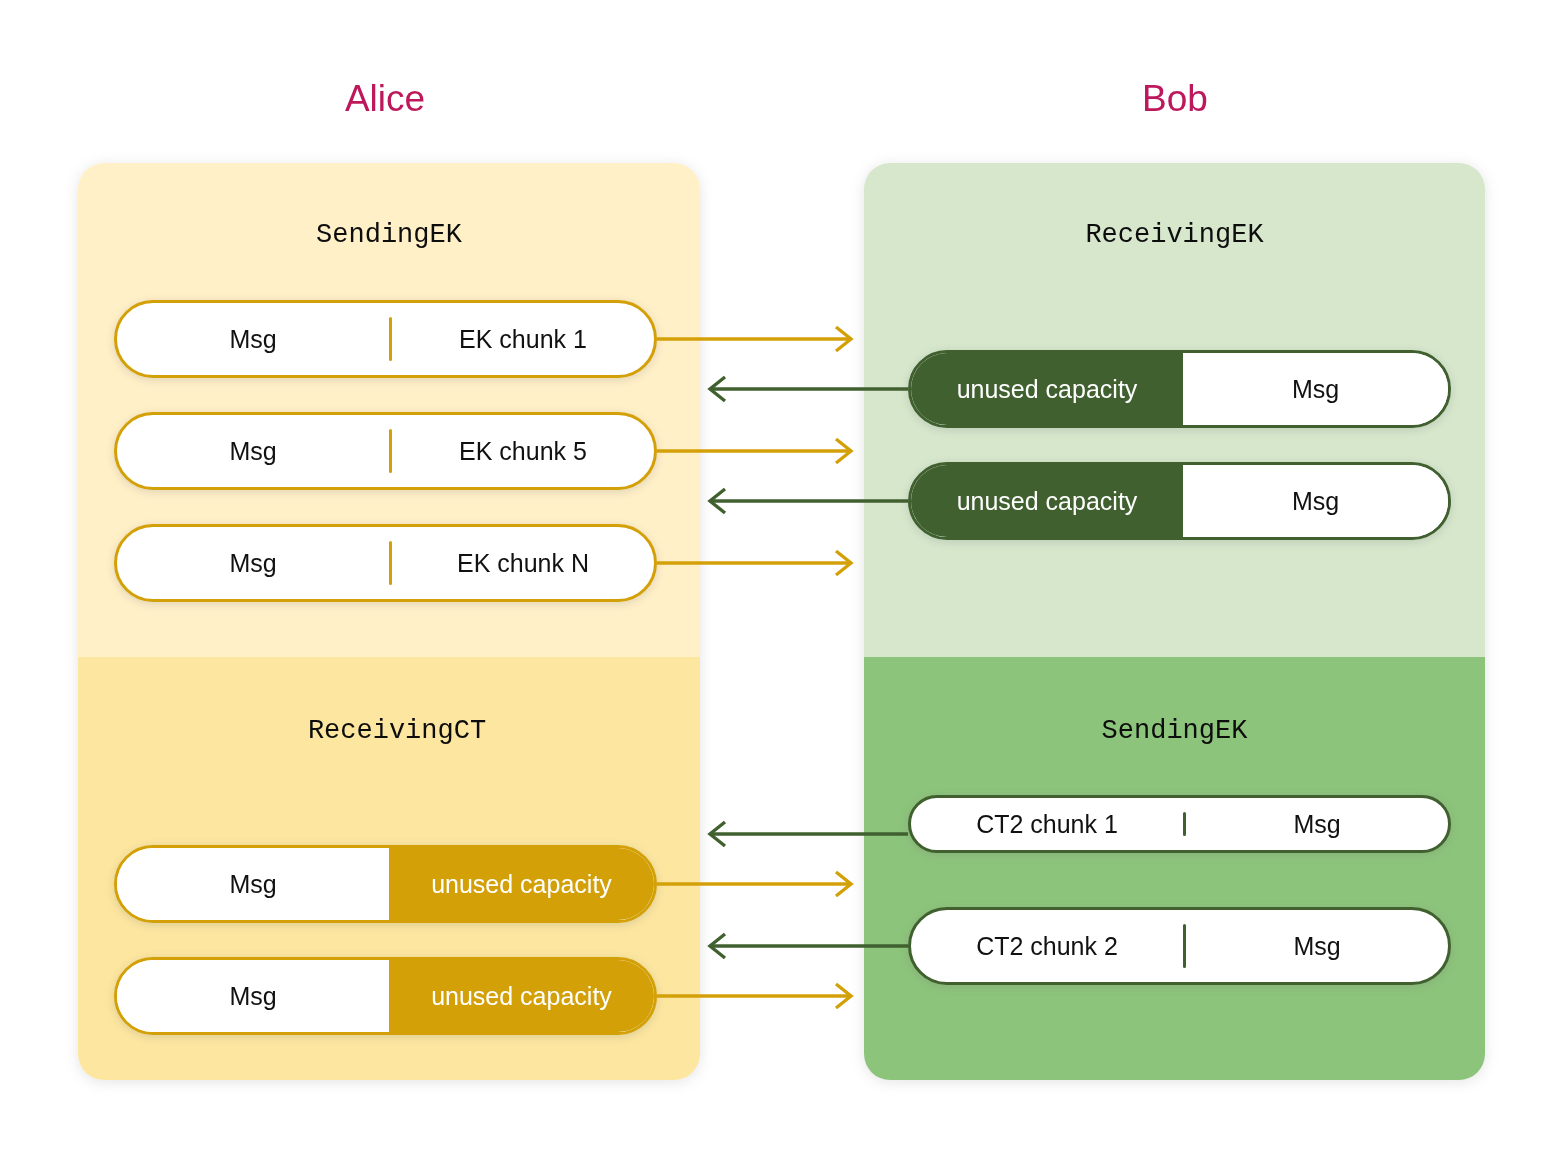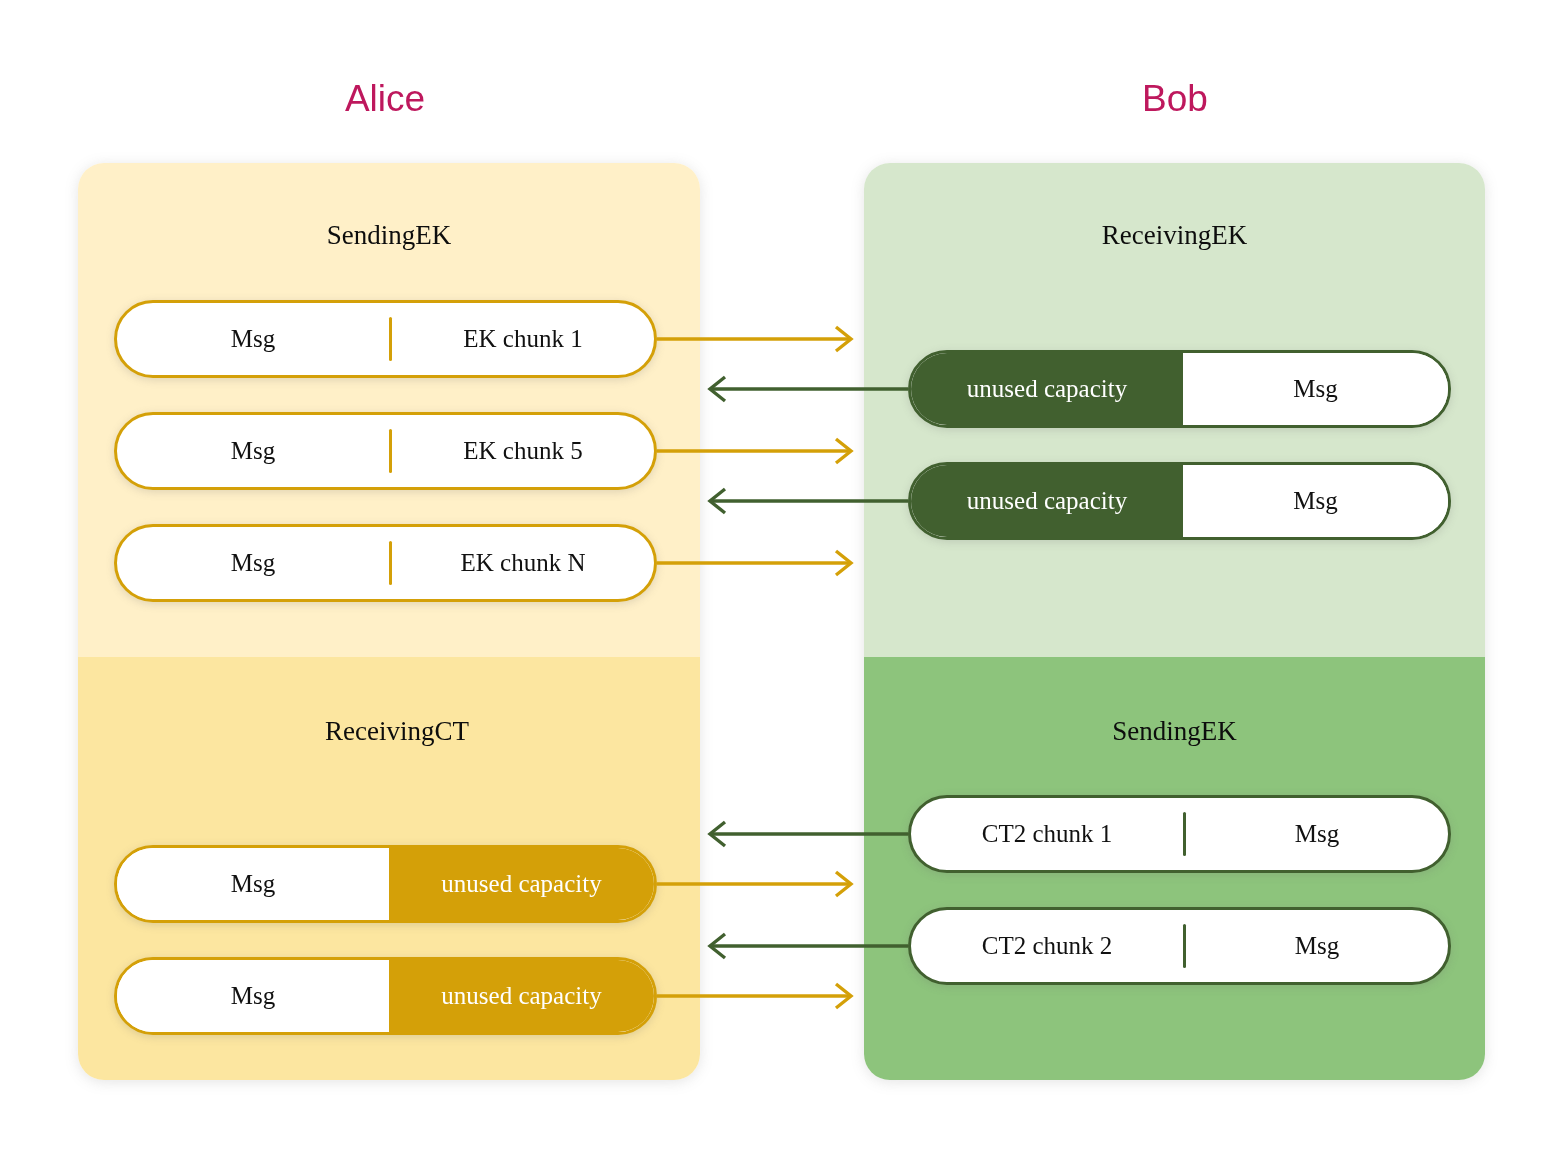--- a/index.html
+++ b/index.html
@@ -32,42 +32,42 @@
   .panel-half{
     position:absolute;left:0;right:0;
   }
   .half-top{top:0;}
   .half-bottom{bottom:0;}
 
   .section-title{
     position:absolute;
     left:0;right:0;
     text-align:center;
-    font-family:Liberation Serif, serif;
+    font-family:Liberation Mono, monospace;
     font-size:27px;
     font-weight:400;
     color:#0d0d0d;
     white-space:nowrap;
   }
 
   
   .pill{
     position:absolute;
     display:flex;
     align-items:stretch;
     border-radius:999px;
     overflow:hidden;
     box-sizing:border-box;
     box-shadow:0 2px 8px rgba(110,110,110,.22);
   }
   .pill-seg{
     display:flex;
     align-items:center;
     justify-content:center;
-    font-family:Liberation Serif, serif;
+    font-family:Liberation Sans, sans-serif;
     font-size:25px;
     white-space:nowrap;
     box-sizing:border-box;
   }
 
   
   .pill.alice-ek{
     background:#ffffff;
     border:3px solid #D4A008;
   }
@@ -160,21 +160,21 @@
   <div class="pill bob-ek" style="left:908px;top:350px;width:543px;height:78px;">
     <div class="pill-seg seg-unused" style="flex:0 0 272px;">unused capacity</div>
     <div class="pill-seg seg-msg" style="flex:1 1 auto;">Msg</div>
   </div>
 
   <div class="pill bob-ek" style="left:908px;top:462px;width:543px;height:78px;">
     <div class="pill-seg seg-unused" style="flex:0 0 272px;">unused capacity</div>
     <div class="pill-seg seg-msg" style="flex:1 1 auto;">Msg</div>
   </div>
 
-  <div class="pill bob-ct" style="left:908px;top:795px;width:543px;height:78px;">
+  <div class="pill bob-ct" style="left:908px;top:795px;width:543px;height:58px;">
     <div class="pill-seg" style="flex:0 0 272px;">CT2 chunk 1</div>
     <div class="divider"></div>
     <div class="pill-seg" style="flex:1 1 auto;">Msg</div>
   </div>
 
   <div class="pill bob-ct" style="left:908px;top:907px;width:543px;height:78px;">
     <div class="pill-seg" style="flex:0 0 272px;">CT2 chunk 2</div>
     <div class="divider"></div>
     <div class="pill-seg" style="flex:1 1 auto;">Msg</div>
   </div>

